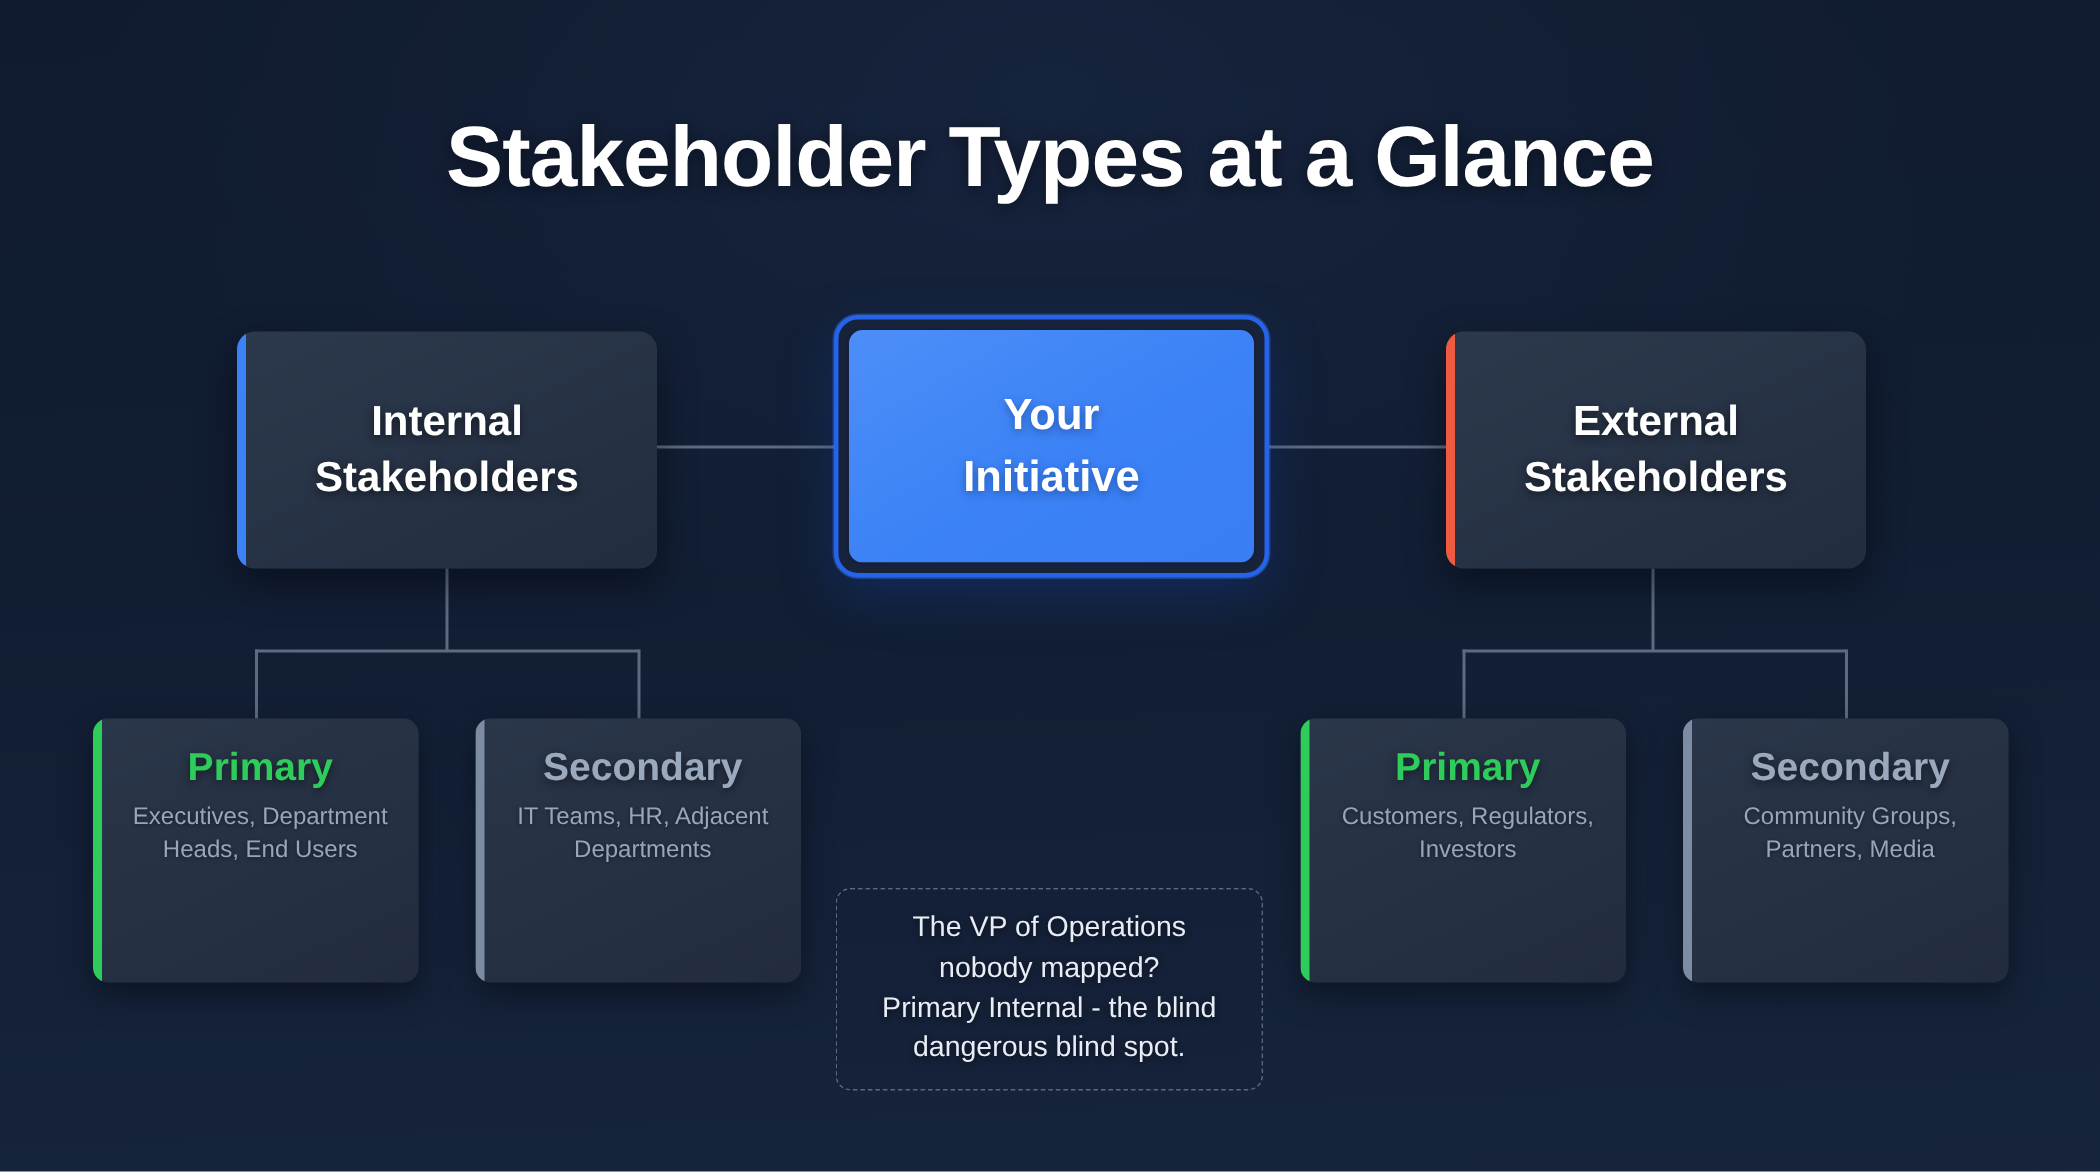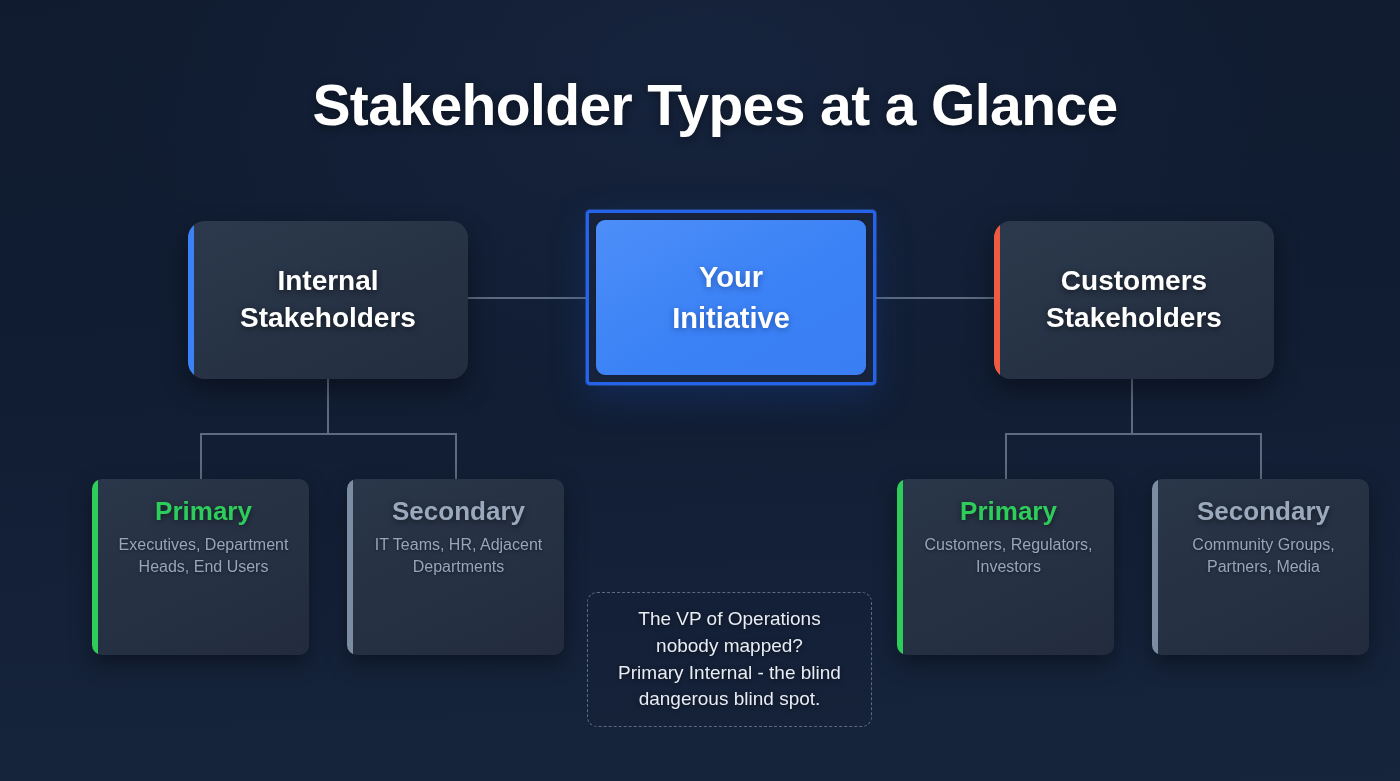--- a/index.html
+++ b/index.html
@@ -6,21 +6,21 @@
   html, body { width:1400px; height:781px; }
   body {
     background:
       radial-gradient(ellipse 900px 520px at 50% 8%, rgba(30,46,78,0.42) 0%, rgba(17,29,51,0) 70%),
       linear-gradient(178deg, #101b2f 0%, #111d33 45%, #16243c 100%);
     font-family: "Liberation Sans", sans-serif;
     overflow:hidden;
     position:relative;
   }
 
-  #stage { position:absolute; inset:0;margin-left:30px; }
+  #stage { position:absolute; inset:0; }
 
   
   .title {
     position:absolute;
     left:0; right:0; top:72px;
     text-align:center;
     font-size:57px;
     font-weight:700;
     letter-spacing:-0.6px;
     color:#ffffff;
@@ -41,41 +41,40 @@
     background:linear-gradient(160deg,#2a3purple 0%,#26334a 100%);
     overflow:hidden;
   }
 
   .branch-card {
     background:linear-gradient(155deg, #2c394c 0%, #222d3f 100%);
     box-shadow:0 10px 26px rgba(0,0,0,0.40);
     display:flex;
     align-items:center;
     justify-content:center;
-    border-radius:17px;
   }
   .branch-card .accent {
     position:absolute; left:0; top:0; bottom:0; width:6px;
     border-radius:12px 0 0 12px;
   }
   .branch-label {
     font-size:28px;
     font-weight:700;
     line-height:1.32;
     color:#ffffff;
     text-align:center;
     text-shadow:0 2px 6px rgba(0,0,0,0.55);
     padding:0 18px;
   }
 
   
   .center-node {
     position:absolute;
     z-index:4;
-    border-radius:4px;
+    border-radius:16px;
     background:#17233b;
     border:3px solid #2563eb;
     padding:5px;
     box-shadow:0 0 0 1px rgba(59,130,246,0.35), 0 12px 34px rgba(20,60,140,0.40);
   }
   .center-inner {
     width:100%; height:100%;
     border-radius:11px;
     background:linear-gradient(150deg,#4d8ef8 0%,#3b82f6 55%,#3a7ef3 100%);
     border:2px solid #16203a;
@@ -163,21 +162,21 @@
     <span class="accent" style="background:#3b82f6;"></span>
     <div class="branch-label">
       <span>Internal</span><br>
       <span>Stakeholders</span>
     </div>
   </div>
 
   <div class="card branch-card" style="left:964px; top:221px; width:280px; height:158px;">
     <span class="accent" style="background:#ef5b40;"></span>
     <div class="branch-label">
-      <span>Customers</span><br>
+      <span>External</span><br>
       <span>Stakeholders</span>
     </div>
   </div>
 
   <div class="center-node" style="left:556px; top:210px; width:290px; height:175px;">
     <div class="center-inner">
       <div class="center-label">
         <span>Your</span><br>
         <span>Initiative</span>
       </div>

